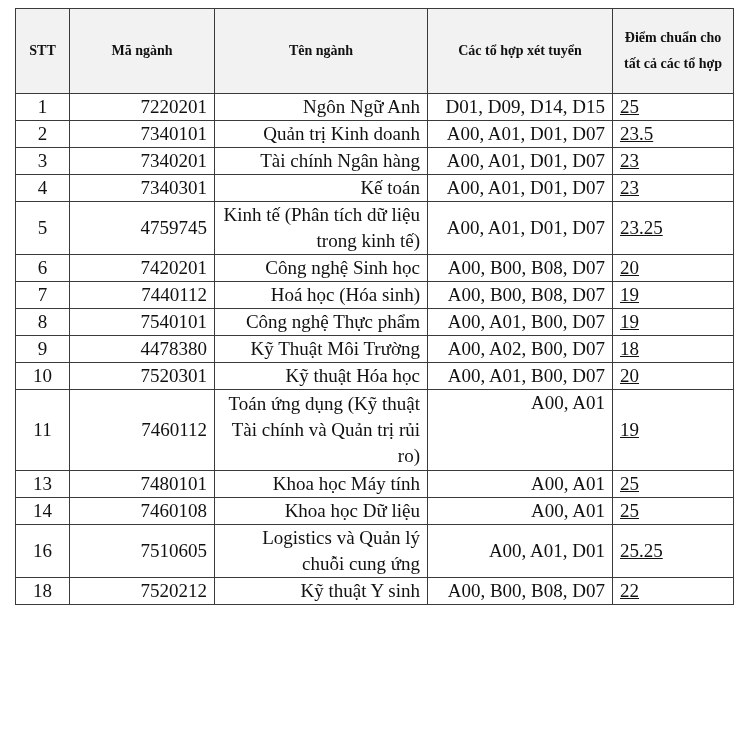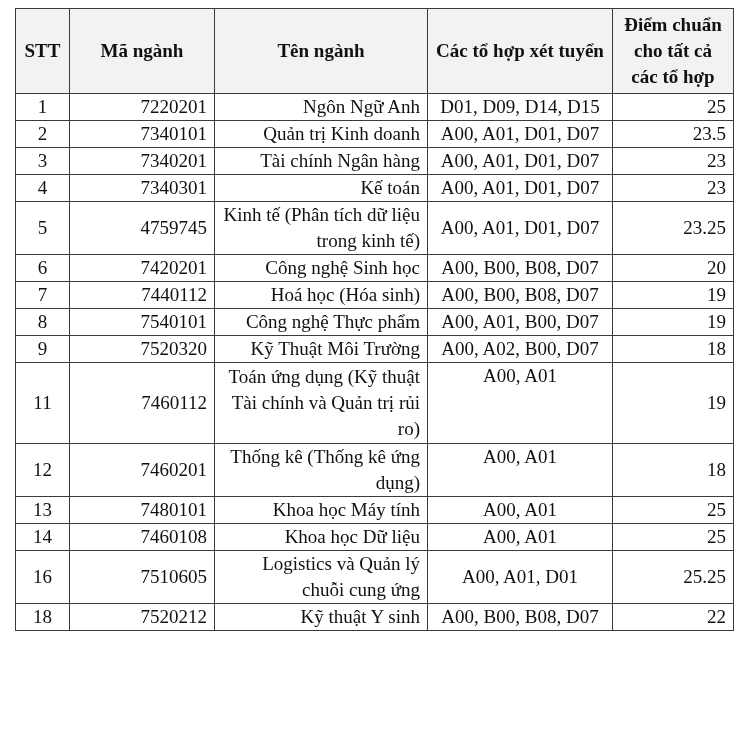--- a/index.html
+++ b/index.html
@@ -31,28 +31,28 @@
       padding: 0 7px;
       vertical-align: middle;
       overflow: hidden;
     }
     table.admissions thead th {
       background: #f2f2f2;
       font-weight: bold;
       text-align: center;
       height: 84px;
       line-height: 26px;
-      font-size: 19px;
+      font-size: 14px;
     }
     td.stt { text-align: center; }
     td.code { text-align: right; }
     td.name { text-align: right; }
-    td.combo { text-align: center; margin-left: 28px; }
+    td.combo { text-align: right; margin-left: 28px; }
     td.combo.top { vertical-align: top; }
-    td.score { text-align: right; }
+    td.score { text-align: left; text-decoration: underline; }
     tr.h1 td { height: 25px; }
     tr.h2 td { height: 51px; }
     tr.h3 td { height: 80px; }
     col.c-stt { width: 54px; }
     col.c-code { width: 145px; }
     col.c-name { width: 213px; }
     col.c-combo { width: 185px; }
     col.c-score { width: 121px; }
   </style>
 </head>
@@ -127,38 +127,38 @@
     </tr>
     <tr class="h1">
       <td class="stt">8</td>
       <td class="code">7540101</td>
       <td class="name">Công nghệ Thực phẩm</td>
       <td class="combo">A00, A01, B00, D07</td>
       <td class="score">19</td>
     </tr>
     <tr class="h1">
       <td class="stt">9</td>
-      <td class="code">7520320</td>
+      <td class="code">4478380</td>
       <td class="name">Kỹ Thuật Môi Trường</td>
       <td class="combo">A00, A02, B00, D07</td>
       <td class="score">18</td>
+    </tr>
+    <tr class="h1">
+      <td class="stt">10</td>
+      <td class="code">7520301</td>
+      <td class="name">Kỹ thuật Hóa học</td>
+      <td class="combo">A00, A01, B00, D07</td>
+      <td class="score">20</td>
     </tr>
     <tr class="h3">
       <td class="stt">11</td>
       <td class="code">7460112</td>
       <td class="name">Toán ứng dụng (Kỹ thuật Tài chính và Quản trị rủi ro)</td>
       <td class="combo top">A00, A01</td>
       <td class="score">19</td>
-    </tr>
-    <tr class="h2">
-      <td class="stt">12</td>
-      <td class="code">7460201</td>
-      <td class="name">Thống kê (Thống kê ứng dụng)</td>
-      <td class="combo top">A00, A01</td>
-      <td class="score">18</td>
     </tr>
     <tr class="h1">
       <td class="stt">13</td>
       <td class="code">7480101</td>
       <td class="name">Khoa học Máy tính</td>
       <td class="combo">A00, A01</td>
       <td class="score">25</td>
     </tr>
     <tr class="h1">
       <td class="stt">14</td>

